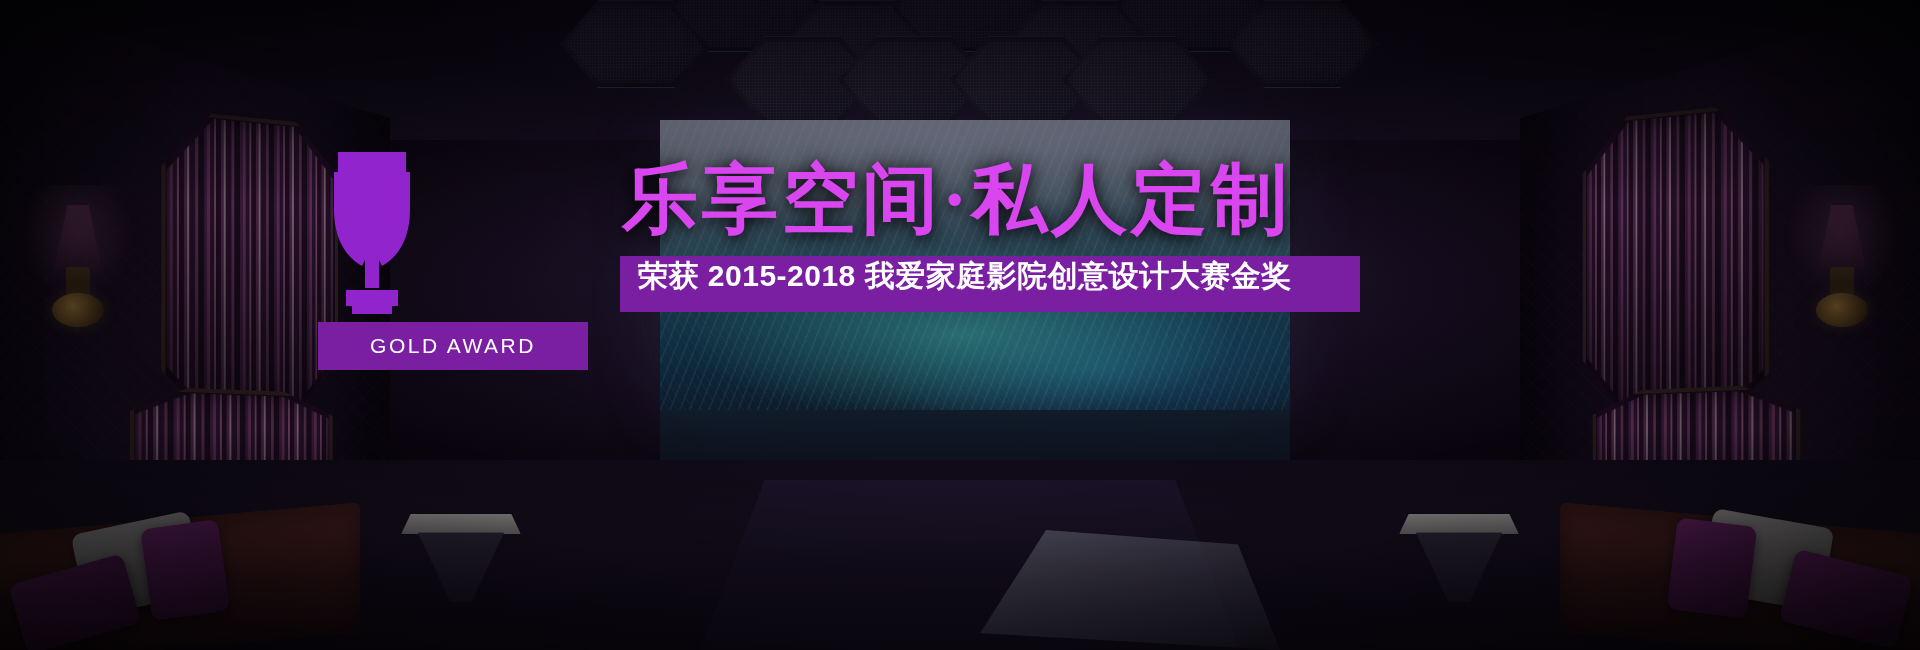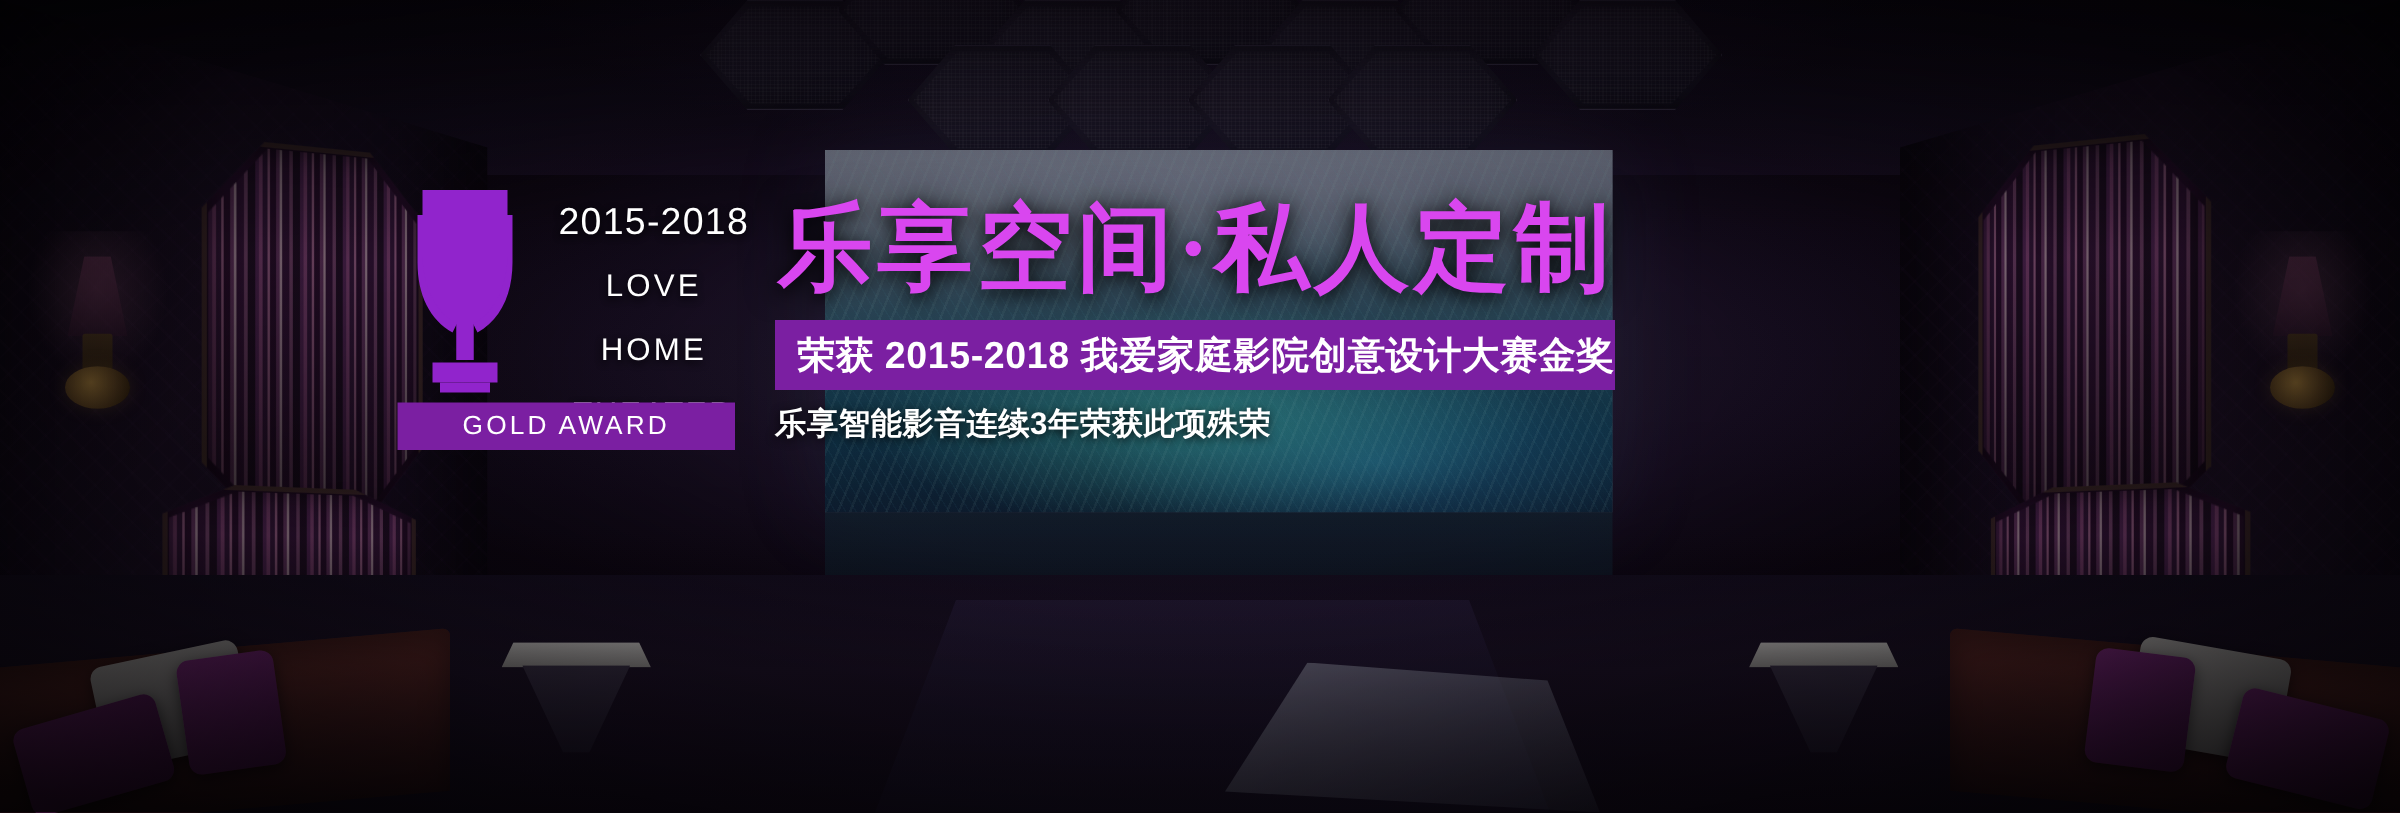--- a/index.html
+++ b/index.html
@@ -268,44 +268,44 @@
     font-size:25px; font-weight:300; letter-spacing:2.5px; line-height:1;
     margin-top:24px;
     font-family:"Liberation Sans","DejaVu Sans",sans-serif;
     text-shadow:0 2px 6px rgba(0,0,0,.85);
   }
   #award-word-2{ margin-top:26px; }
   #award-word-3{ margin-top:26px; letter-spacing:2px;}
 
   
   #gold-badge{
-    position:absolute; left:318px; top:322px; width:270px; height:38px;
+    position:absolute; left:318px; top:322px; width:270px; height:48px;
     background:#7B1FA2;
     display:flex; align-items:center; justify-content:center;
   }
   #gold-badge .lbl{
     color:#ffffff; font-size:21px; letter-spacing:2.5px; font-weight:300;
     font-family:"Liberation Sans","DejaVu Sans",sans-serif;
   }
 
   
   #headline{
     position:absolute; left:622px; top:158px;
     color:#d946ef;
     font-family:"Liberation Serif","DejaVu Serif",serif;
     font-size:76px; font-weight:700; letter-spacing:4px; line-height:1.08;
     white-space:nowrap;
     text-shadow: 0 3px 14px rgba(0,0,0,.85), 0 0 28px rgba(0,0,0,.6);
   }
 
   
   #award-bar{
-    position:absolute; left:620px; top:256px; width:672px; height:56px;
+    position:absolute; left:620px; top:256px; width:740px; height:56px;
     background:#7B1FA2;
-    display:flex; align-items:center;
+    display:flex; align-items:flex-start;
   }
   #award-bar .lbl{
     color:#ffffff; font-size:30px; font-weight:700; letter-spacing:.5px;
     padding-left:18px; white-space:nowrap;
     font-family:"Liberation Sans","DejaVu Sans",sans-serif;
   }
 
   
   #subline{
     position:absolute; left:620px; top:322px;
@@ -434,34 +434,27 @@
           <path d="M26 14 h68 v52 c0 30 -15 52 -34 58 C41 118 26 96 26 66 Z"></path>
 
           <rect x="53" y="120" width="14" height="30"></rect>
 
           <path d="M34 152 h52 v16 h-52 Z"></path>
           <rect x="40" y="168" width="40" height="8"></rect>
         </g>
       </svg>
     </div>
 
-    <div class="award-text">
-      <div class="award-years">2015-2018</div>
-      <div class="award-word" id="award-word-1">LOVE</div>
-      <div class="award-word" id="award-word-2">HOME</div>
-      <div class="award-word" id="award-word-3">THEATER</div>
-    </div>
 
     <div id="gold-badge">
       <span class="lbl">GOLD AWARD</span>
     </div>
 
     <div id="headline">乐享空间·私人定制</div>
 
     <div id="award-bar">
       <span class="lbl">荣获 2015-2018 我爱家庭影院创意设计大赛金奖</span>
     </div>
 
-    <div id="subline">乐享智能影音连续3年荣获此项殊荣</div>
 
 
   </div>
 </div>
 
 </body></html>

